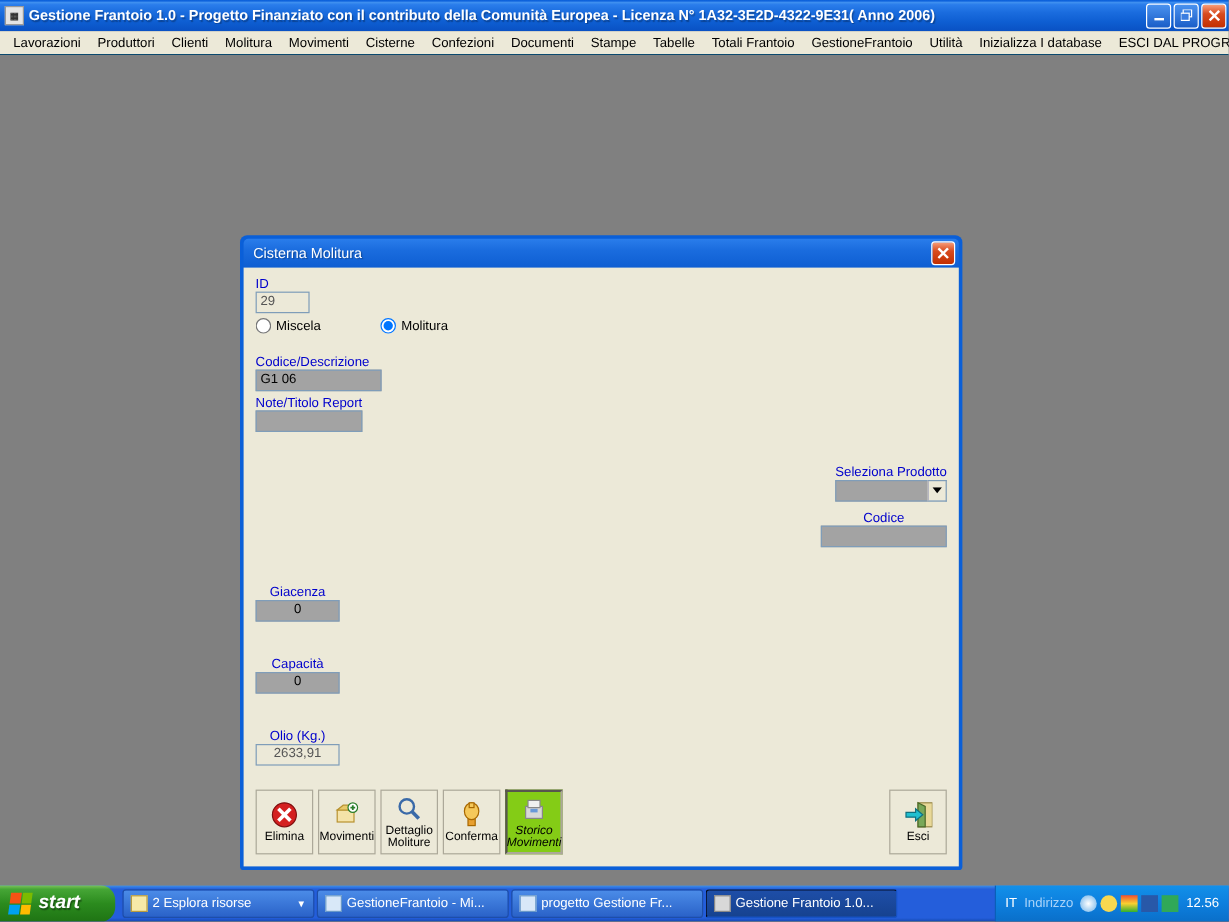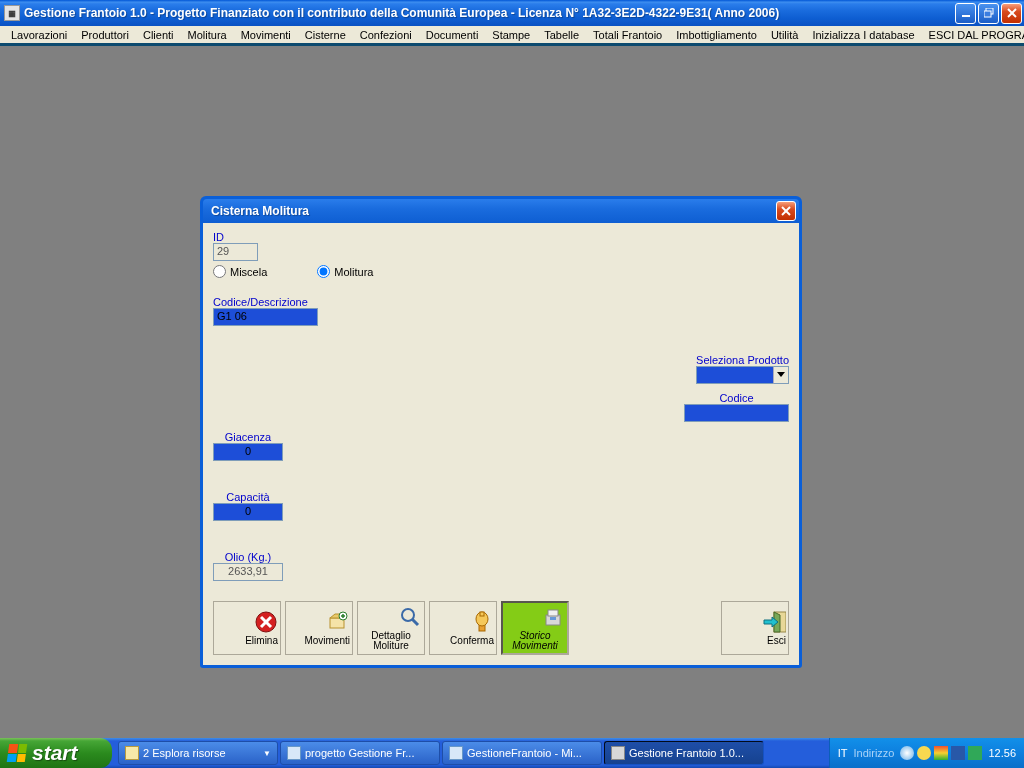--- a/index.html
+++ b/index.html
@@ -37,21 +37,21 @@
   border: 1px solid #fff;
   display: flex; align-items: center; justify-content: center;
   font-weight: bold; color: #fff; font-size: 10px;
   cursor: pointer;
 }
 .winbtn.min, .winbtn.max { background: linear-gradient(to bottom, #4a92ef, #1a5dc7); }
 .winbtn.close { background: linear-gradient(to bottom, #f89e7a, #d84b1f 40%, #c32f00); }
 .menubar {
   height: 20px;
   background: #ece9d8;
-  border-bottom: 3px solid #0c4a6e;
+  border-bottom: 1px solid #0c4a6e;
   display: flex;
   align-items: center;
   padding: 0 4px;
   font-size: 11px;
 }
 .menubar .menuitem { padding: 2px 7px; cursor: pointer; white-space: nowrap; }
 .desktop {
   position: absolute;
   top: 46px; left: 0; right: 0; bottom: 30px;
   background: #808080;
@@ -63,79 +63,79 @@
   background: #0a5fd8;
   padding: 3px;
   border-radius: 6px 6px 3px 3px;
 }
 .dialog-titlebar {
   height: 24px;
   background: linear-gradient(to bottom, #2a7deb 0%, #1a6cde 40%, #0e5ed2 100%);
   border-radius: 4px 4px 0 0;
   display: flex; align-items: center;
   padding: 0 3px 0 8px;
-  color: #fff; font-weight: bold; font-size: 12px;
+  color: #fff; font-weight: normal; font-size: 12px;
 }
 .dialog-titlebar .dtitle { flex: 1; text-shadow: 1px 1px 1px rgba(0,0,0,0.3); }
 .dialog-close {
   width: 20px; height: 20px;
   background: linear-gradient(to bottom, #f89e7a, #d84b1f 40%, #c32f00);
   border: 1px solid #fff; border-radius: 3px;
   display: flex; align-items: center; justify-content: center;
   color: #fff; font-weight: bold; cursor: pointer;
 }
 .dialog-body {
   background: #ece9d8;
   padding: 8px 10px 10px 10px;
 }
 .lbl { color: #0000cc; font-size: 11px; }
 .fld {
-  background: #1d4ed8;
+  background: #a3a3a3;
   border: 1px solid #7f9db9;
   height: 18px;
   padding: 1px 3px;
   font-size: 11px;
   color: #000;
 }
 .fld.readonly { background: #ece9d8; color: #555; }
 .fld.center { text-align: center; }
 .row { display: flex; align-items: flex-start; flex-direction: column; }
 .radio-grp { display: flex; gap: 50px; font-size: 11px; color: #000; align-items: center; }
 .radio-grp label { display: flex; align-items: center; gap: 4px; }
 .select-wrap { position: relative; flex: 1; }
 .select-btn {
   position: absolute; right: 0; top: 0; width: 16px; height: 18px;
   background: #ece9d8; border: 1px solid #7f9db9; border-left: 1px solid #aab;
   display: flex; align-items: center; justify-content: center; cursor: pointer;
 }
 .toolbar { display: flex; gap: 4px; margin-top: 20px; }
 .tbtn {
-  width: 68px; height: 54px;
+  width: 48px; height: 54px;
   background: #ece9d8;
   border: 1px solid #aca899;
-  display: flex; flex-direction: column; align-items: flex-end; justify-content: center;
+  display: flex; flex-direction: column; align-items: center; justify-content: center;
   gap: 2px; cursor: pointer; font-size: 10px; color: #000;
   padding: 2px;
 }
 .tbtn.active { border: 2px inset #aca899; background: #84cc16; font-style: italic; }
 .tbtn .ticon { width: 24px; height: 24px; display: flex; align-items: center; justify-content: center; }
 .tbtn .tlbl { line-height: 1.05; text-align: center; }
 .spacer { flex: 1; }
 .taskbar {
   position: absolute; left: 0; right: 0; bottom: 0; height: 30px;
   background: linear-gradient(to bottom, #3e8fe8 0%, #245edb 10%, #245edb 90%, #1448b0 100%);
   display: flex; align-items: stretch;
 }
 .startbtn {
-  width: 112px;
+  width: 96px;
   background: linear-gradient(to bottom, #7ac15a 0%, #46a636 10%, #2b8b1e 50%, #1f7414 100%);
   border-radius: 0 12px 12px 0;
   display: flex; align-items: center; gap: 6px;
   padding-left: 8px;
-  color: #fff; font-weight: bold; font-style: italic; font-size: 21px;
+  color: #fff; font-weight: bold; font-style: italic; font-size: 16px;
   font-family: "Franklin Gothic Medium", Tahoma, sans-serif;
   cursor: pointer;
   text-shadow: 1px 1px 1px rgba(0,0,0,0.4);
 }
 .winlogo {
   width: 18px; height: 18px;
   display: grid; grid-template-columns: 1fr 1fr; grid-template-rows: 1fr 1fr; gap: 1px;
   transform: skewX(-8deg);
 }
 .winlogo span:nth-child(1){background:#f65314}
@@ -197,21 +197,21 @@
   <span class="menuitem">Produttori</span>
   <span class="menuitem">Clienti</span>
   <span class="menuitem">Molitura</span>
   <span class="menuitem">Movimenti</span>
   <span class="menuitem">Cisterne</span>
   <span class="menuitem">Confezioni</span>
   <span class="menuitem">Documenti</span>
   <span class="menuitem">Stampe</span>
   <span class="menuitem">Tabelle</span>
   <span class="menuitem">Totali Frantoio</span>
-  <span class="menuitem">Imbottigliamento</span>
+  <span class="menuitem">GestioneFrantoio</span>
   <span class="menuitem">Utilità</span>
   <span class="menuitem">Inizializza I database</span>
   <span class="menuitem">ESCI DAL PROGRAMMA</span>
 </div>
 
 <div class="desktop">
   <div class="dialog">
     <div class="dialog-titlebar">
       <span class="dtitle">Cisterna Molitura</span>
       <div class="dialog-close">
@@ -238,20 +238,24 @@
               <input type="radio" name="tipo" checked="" style="">
               <span>Molitura</span>
             </label>
         </div>
       </div>
 
       <div class="row" style="margin-top:18px; gap:4px">
         <div style="width:105px">
           <div class="lbl">Codice/Descrizione</div>
           <div class="fld" style="width:100%">G1 06</div>
+        </div>
+        <div style="flex:1">
+          <div class="lbl">Note/Titolo Report</div>
+          <div class="fld" style="width:100%"></div>
         </div>
       </div>
 
       <div class="row" style="margin-top:28px; gap:8px; align-items:flex-end">
         <div style="flex:1">
           <div class="lbl">Seleziona Prodotto</div>
           <div class="select-wrap">
             <div class="fld" style="width:100%"></div>
             <div class="select-btn">
                 <svg width="8" height="6">
@@ -259,21 +263,21 @@
                 </svg>
               </div>
           </div>
         </div>
         <div style="width:105px; text-align:center">
           <div class="lbl">Codice</div>
           <div class="fld" style="width:100%"></div>
         </div>
       </div>
 
-      <div class="row" style="margin-top:9px; gap:30px; justify-content:center">
+      <div class="row" style="margin-top:32px; gap:30px; justify-content:center">
         <div style="text-align:center">
           <div class="lbl">Giacenza</div>
           <div class="fld center" style="width:70px">0</div>
         </div>
         <div style="text-align:center">
           <div class="lbl">Capacità</div>
           <div class="fld center" style="width:70px">0</div>
         </div>
         <div style="text-align:center">
           <div class="lbl">Olio (Kg.)</div>
@@ -361,25 +365,25 @@
     <span>start</span>
   </div>
   <div class="taskbtns">
     <div class="taskbtn">
         <span class="ticon2"></span>
         <span>2 Esplora risorse</span>
         <span class="arrow">▼</span>
       </div>
     <div class="taskbtn">
         <span class="ticon2" style="background:#d8e8f8;border-color:#6898c8"></span>
-        <span>progetto Gestione Fr...</span>
+        <span>GestioneFrantoio - Mi...</span>
       </div>
     <div class="taskbtn">
         <span class="ticon2" style="background:#d8e8f8;border-color:#6898c8"></span>
-        <span>GestioneFrantoio - Mi...</span>
+        <span>progetto Gestione Fr...</span>
       </div>
     <div class="taskbtn active">
         <span class="ticon2" style="background:#d8d8d8;border-color:#888"></span>
         <span>Gestione Frantoio 1.0...</span>
       </div>
   </div>
   <div class="systray">
     <span>IT</span>
     <span class="addr">Indirizzo</span>
     <span class="tray-icons">

